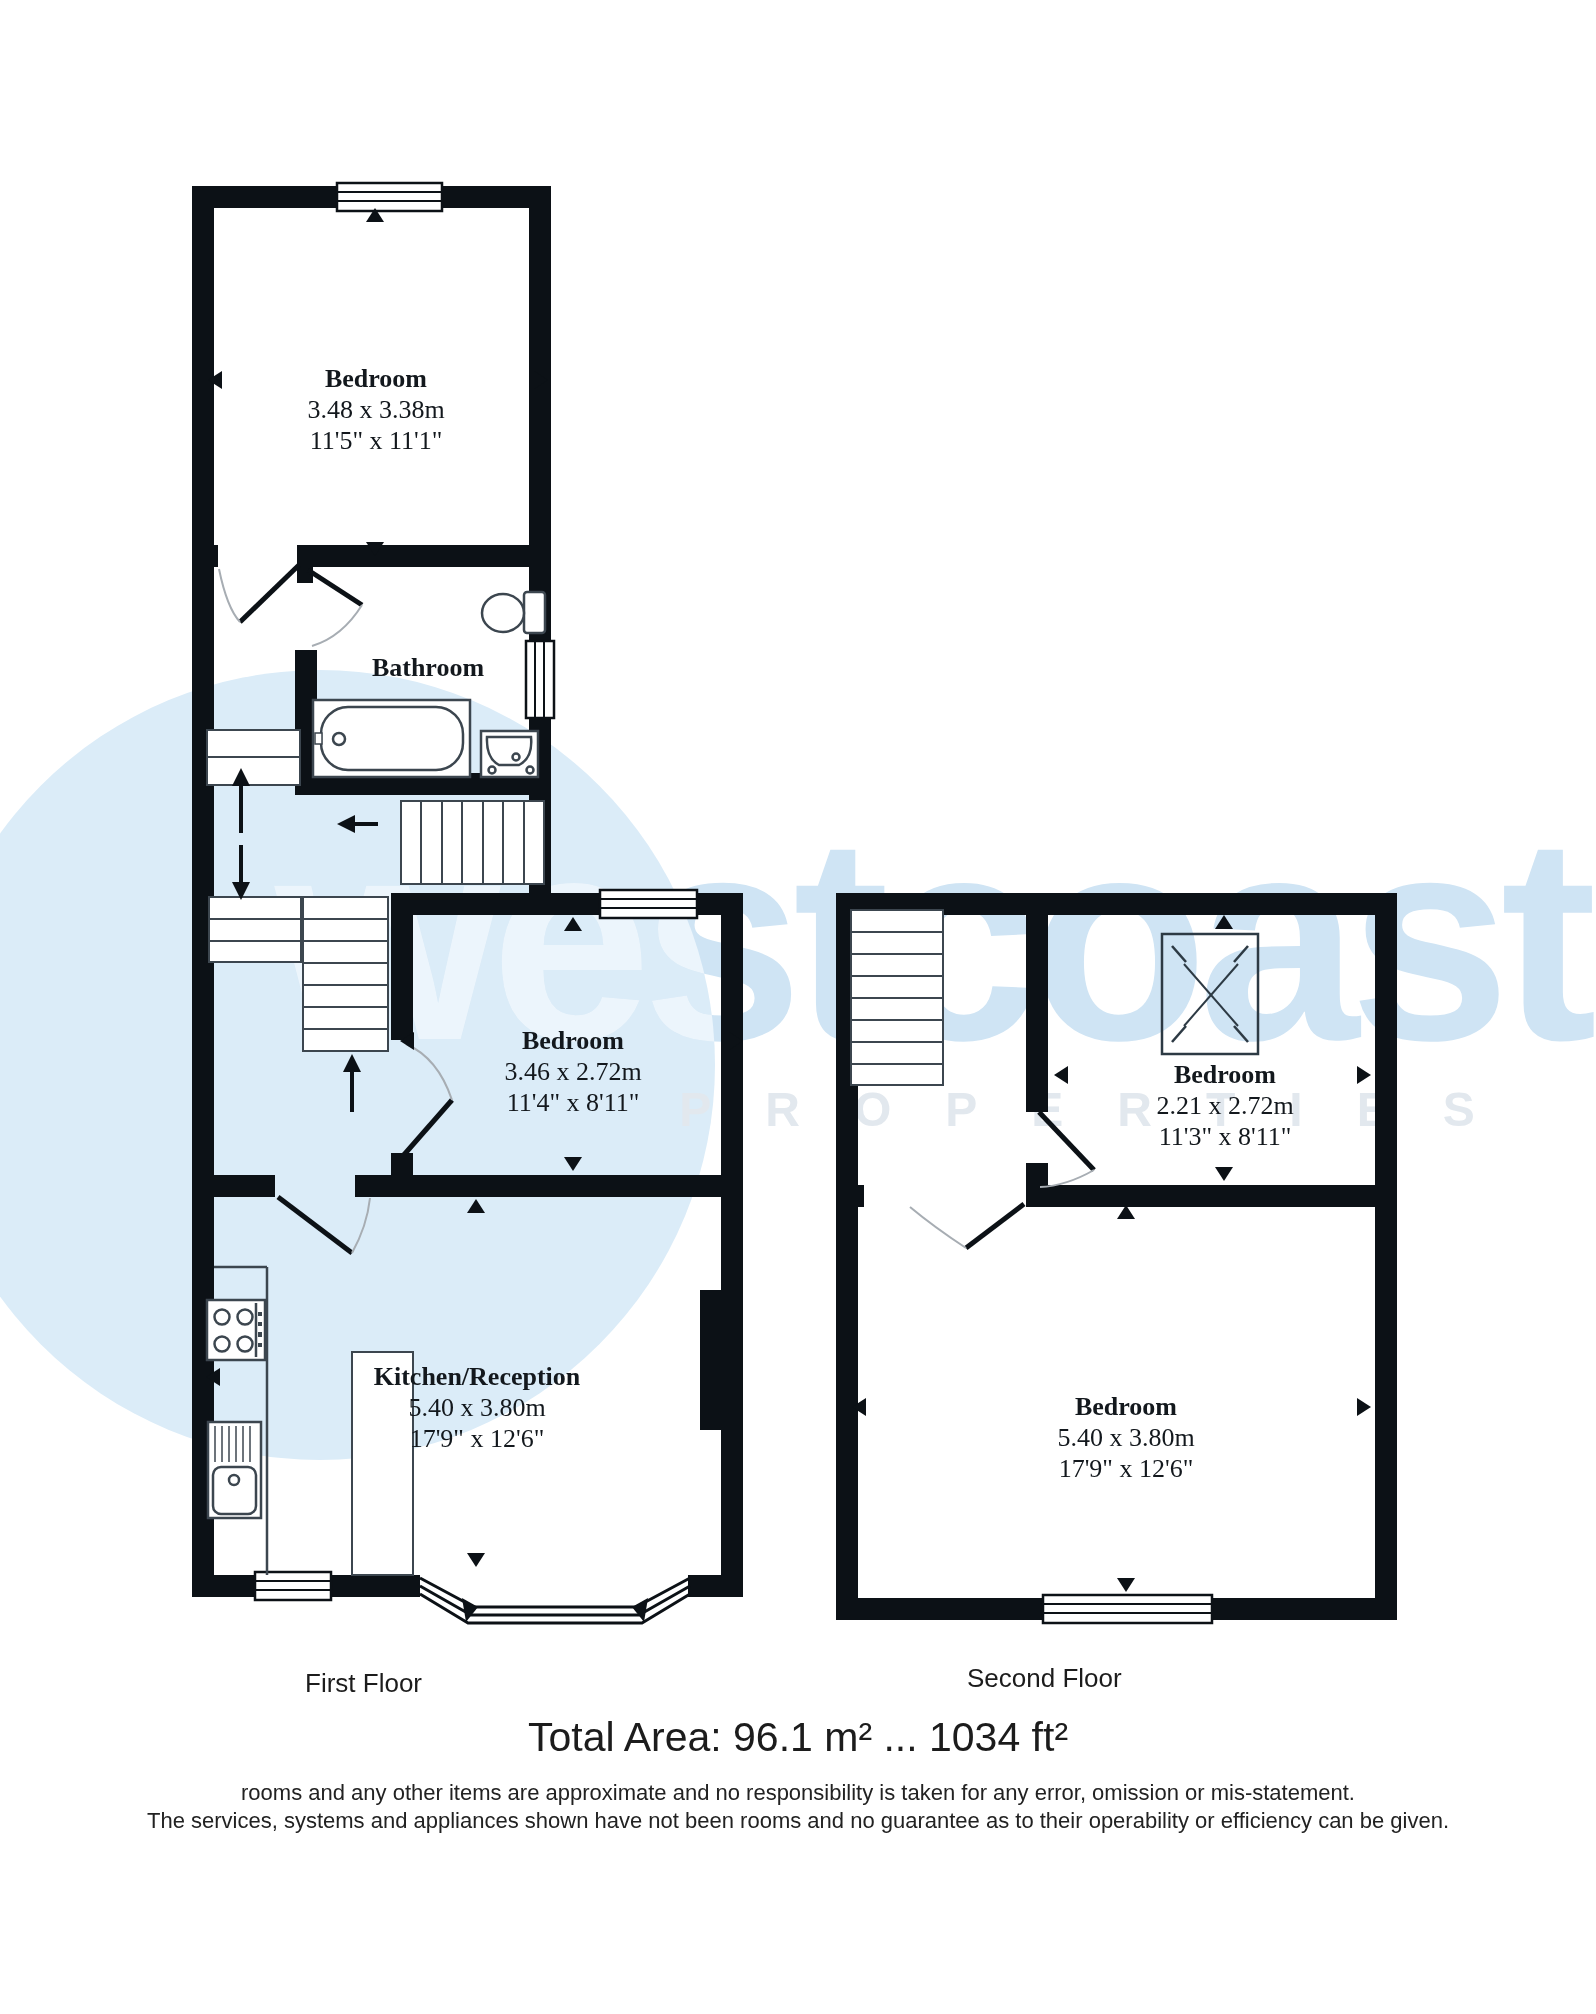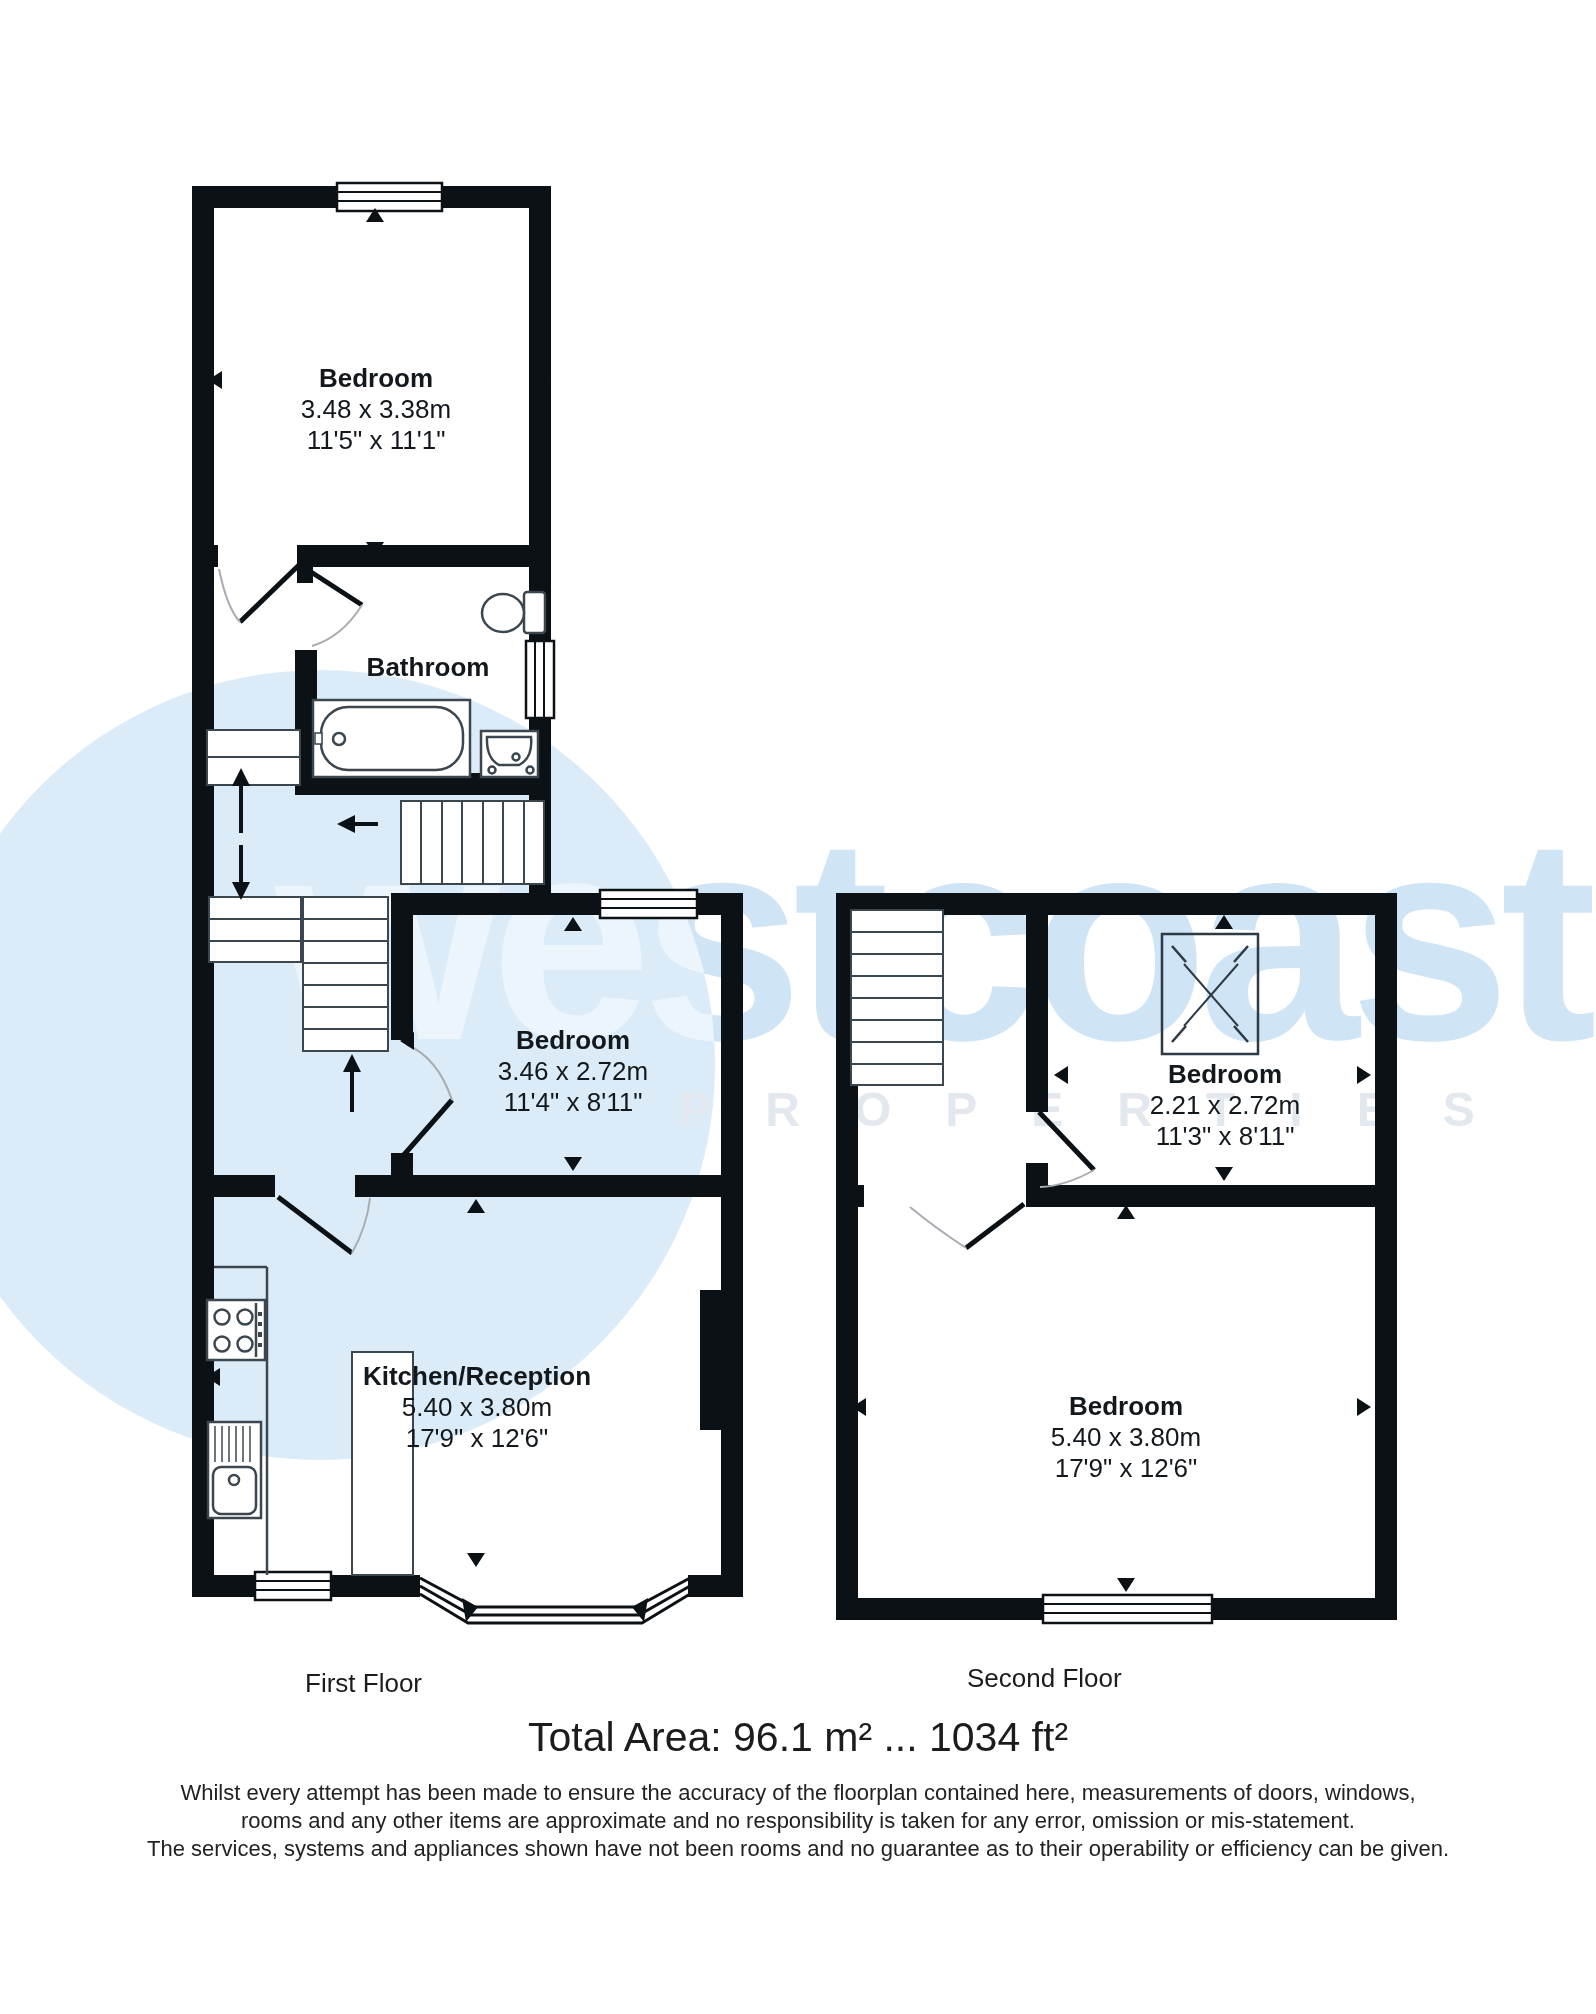--- a/index.html
+++ b/index.html
@@ -10,21 +10,21 @@
              background:#dbecf8;}
   .wm-brand{position:absolute;left:133px;top:792px;width:1596px;height:300px;line-height:292px;
             font-size:290px;font-weight:bold;letter-spacing:-10px;text-align:center;
             color:#cfe4f4;white-space:nowrap;}
   .wm-brand.light{color:#ecf5fc;clip-path:circle(395px at 187px 273px);}
   .wm-tagline{position:absolute;left:306px;top:1086px;width:1596px;line-height:48px;font-size:48px;
               font-weight:bold;letter-spacing:54px;text-align:center;color:#e2e8ee;white-space:nowrap;}
   
   svg.plan{position:absolute;left:0;top:0;}
   
-  .room-label{position:absolute;text-align:center;font-size:26px;line-height:31px;color:#13181d;}
+  .room-label{position:absolute;text-align:center;font-size:26px;line-height:31px;color:#13181d;font-family:Liberation Serif, serif;}
   .room-label .rname{font-weight:bold;}
   .floor-label{position:absolute;text-align:left;font-size:26px;color:#1c1c1c;}
   .total-area{position:absolute;left:0;top:1714px;width:1596px;text-align:center;
               font-size:41px;color:#1c1c1c;}
   .disclaimer{position:absolute;left:48px;top:1779px;width:1500px;text-align:center;
               font-size:22px;line-height:28px;color:#222;}
 </style>
 </head>
 <body>
 
@@ -325,18 +325,17 @@
     <div>5.40 x 3.80m</div>
     <div>17'9" x 12'6"</div>
   </div>
 
   <div class="floor-label" style="left:305px;top:1668px;width:300px;">First Floor</div>
   <div class="floor-label" style="left:967px;top:1663px;width:300px;">Second Floor</div>
 
   <div class="total-area">Total Area: 96.1 m² ... 1034 ft²</div>
 
   <div class="disclaimer">
-    <div>Whilst every attempt has been made to ensure the accuracy of the floorplan contained here, measurements of doors, windows,</div>
     <div>rooms and any other items are approximate and no responsibility is taken for any error, omission or mis-statement.</div>
     <div>The services, systems and appliances shown have not been rooms and no guarantee as to their operability or efficiency can be given.</div>
   </div>
 
 </div>
 
 </body></html>

